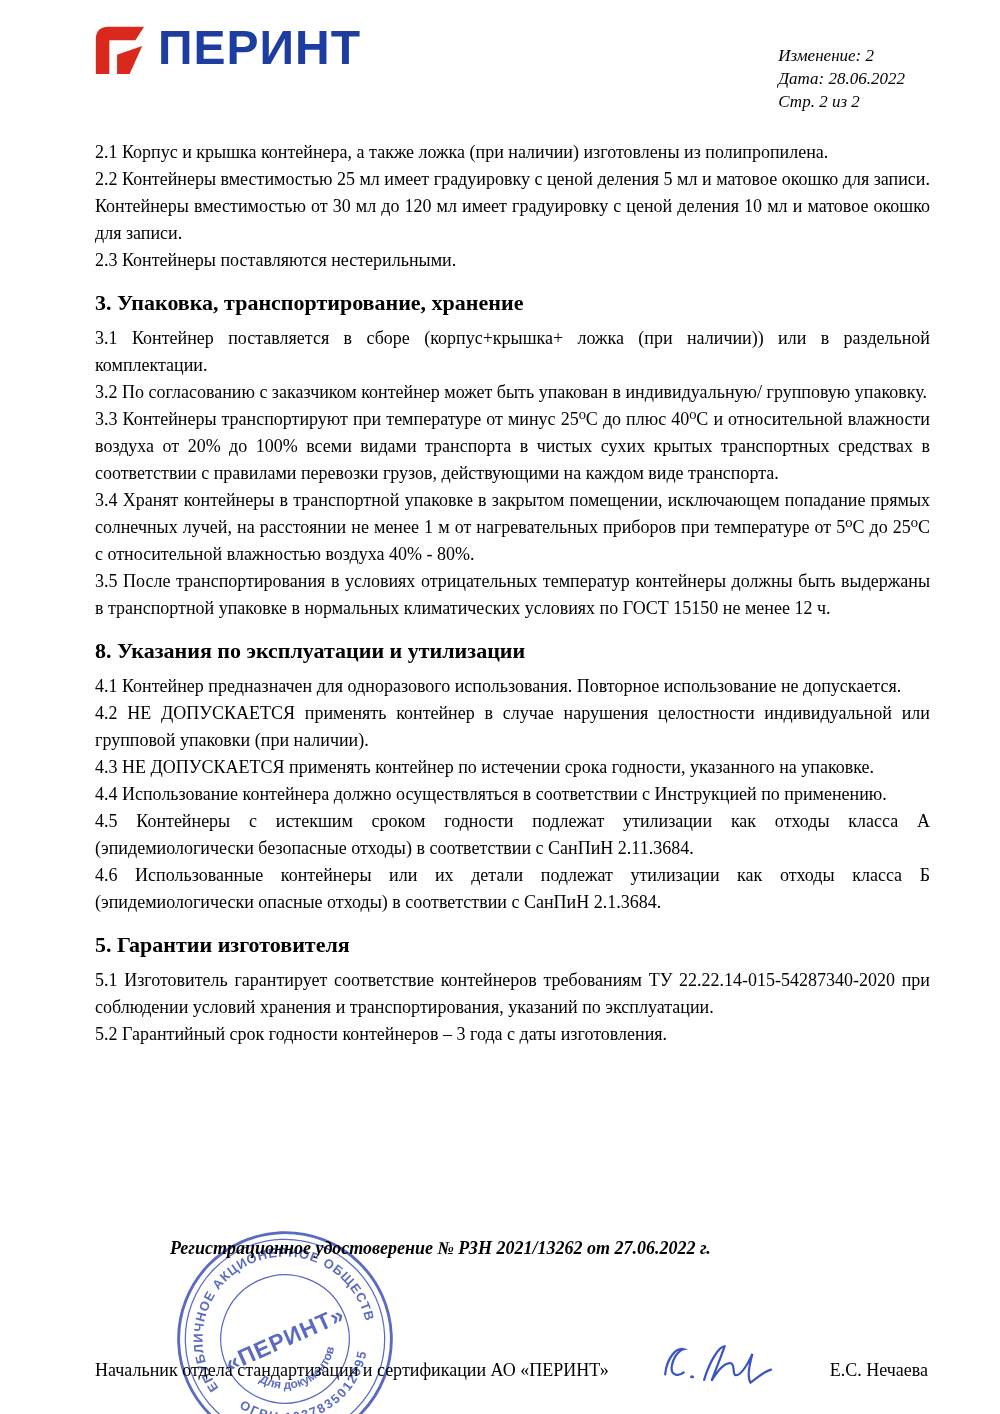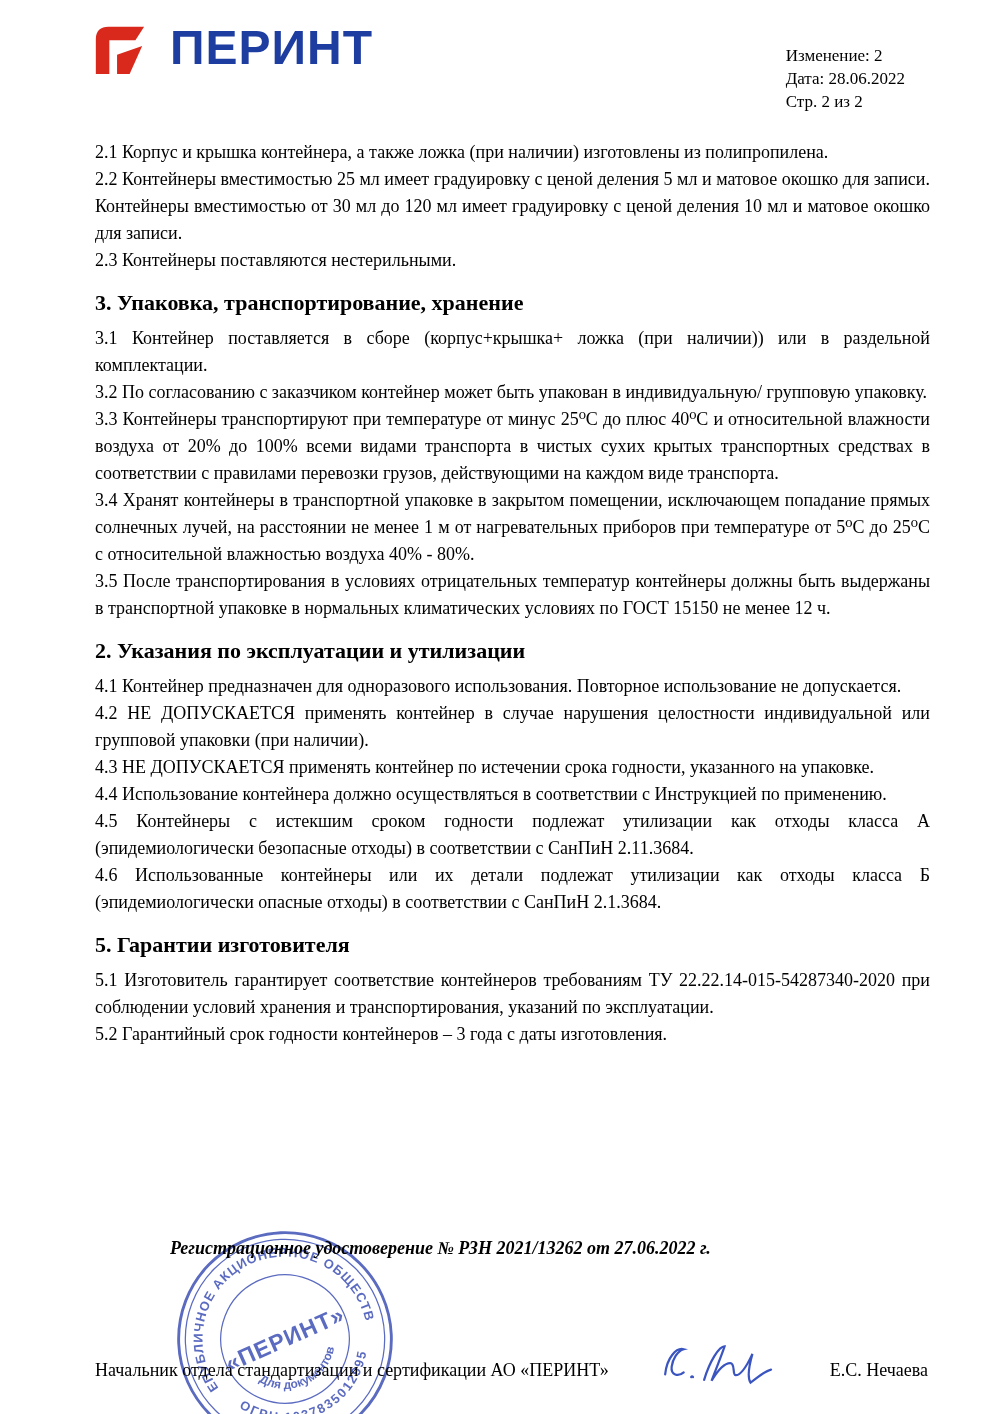--- a/index.html
+++ b/index.html
@@ -15,31 +15,31 @@
     font-family: "Liberation Serif", "DejaVu Serif", serif;
   }
 
   
   .header {
     display: flex;
     justify-content: space-between;
     align-items: flex-start;
     padding: 20px 95px 0 88px;
   }
-  .logo { display: flex; align-items: center; gap: 20px; }
+  .logo { display: flex; align-items: center; gap: 8px; }
   .logo-icon { color: var(--logo-red, #d9291c); flex: none; }
   .logo-text {
     font-family: "Liberation Sans", sans-serif;
     font-weight: bold;
     font-size: 48px;
     line-height: 1;
     letter-spacing: 1px;
     color: var(--logo-blue, #1d3da0);
   }
-  .meta { font-size: 17px; line-height: 23px; margin-top: 24px; }
+  .meta { font-size: 17px; line-height: 23px; margin-top: 24px; font-style: italic; }
 
   
   .doc-body {
     padding: 26px 70px 0 95px;
     font-size: 18px;
     line-height: 27px;
     text-align: justify;
   }
   .doc-body p.para { margin: 0; }
   .doc-body h3.heading {
@@ -113,21 +113,21 @@
   <main class="doc-body">
       <p class="para">2.1 Корпус и крышка контейнера, а также ложка (при наличии) изготовлены из полипропилена.</p>
       <p class="para">2.2 Контейнеры вместимостью 25 мл имеет градуировку с ценой деления 5 мл и матовое окошко для записи. Контейнеры вместимостью от 30 мл до 120 мл имеет градуировку с ценой деления 10 мл и матовое окошко для записи.</p>
       <p class="para">2.3 Контейнеры поставляются нестерильными.</p>
       <h3 class="heading">3. Упаковка, транспортирование, хранение</h3>
       <p class="para">3.1 Контейнер поставляется в сборе (корпус+крышка+ ложка (при наличии)) или в раздельной комплектации.</p>
       <p class="para">3.2 По согласованию с заказчиком контейнер может быть упакован в индивидуальную/ групповую упаковку.</p>
       <p class="para">3.3 Контейнеры транспортируют при температуре от минус 25⁰С до плюс 40⁰С и относительной влажности воздуха от 20% до 100% всеми  видами  транспорта в  чистых сухих крытых транспортных средствах  в  соответствии с правилами  перевозки  грузов, действующими на каждом виде  транспорта.</p>
       <p class="para">3.4 Хранят контейнеры в транспортной упаковке в закрытом помещении, исключающем попадание прямых солнечных лучей, на расстоянии не менее 1 м от нагревательных  приборов при температуре от 5⁰С до 25⁰С с  относительной  влажностью воздуха  40% - 80%.</p>
       <p class="para">3.5 После транспортирования в условиях отрицательных температур контейнеры должны быть выдержаны в транспортной упаковке в нормальных климатических условиях по ГОСТ 15150 не менее 12 ч.</p>
-      <h3 class="heading">2. Указания по эксплуатации и утилизации</h3>
+      <h3 class="heading">8. Указания по эксплуатации и утилизации</h3>
       <p class="para">4.1 Контейнер предназначен для одноразового использования. Повторное использование не допускается.</p>
       <p class="para">4.2 НЕ ДОПУСКАЕТСЯ применять контейнер в случае нарушения целостности индивидуальной или групповой упаковки  (при наличии).</p>
       <p class="para">4.3 НЕ ДОПУСКАЕТСЯ применять контейнер по истечении срока годности, указанного на упаковке.</p>
       <p class="para">4.4 Использование контейнера должно осуществляться в соответствии с Инструкцией по применению.</p>
       <p class="para">4.5 Контейнеры с истекшим сроком годности подлежат утилизации как отходы класса А (эпидемиологически безопасные отходы) в соответствии с  СанПиН 2.11.3684.</p>
       <p class="para">4.6 Использованные контейнеры или их детали подлежат утилизации как отходы класса Б (эпидемиологически опасные отходы) в соответствии с  СанПиН 2.1.3684.</p>
       <h3 class="heading">5. Гарантии изготовителя</h3>
       <p class="para">5.1 Изготовитель гарантирует соответствие контейнеров требованиям ТУ 22.22.14-015-54287340-2020  при соблюдении  условий хранения и транспортирования, указаний по эксплуатации.</p>
       <p class="para">5.2 Гарантийный срок годности контейнеров – 3 года с даты изготовления.</p>
     </main>

